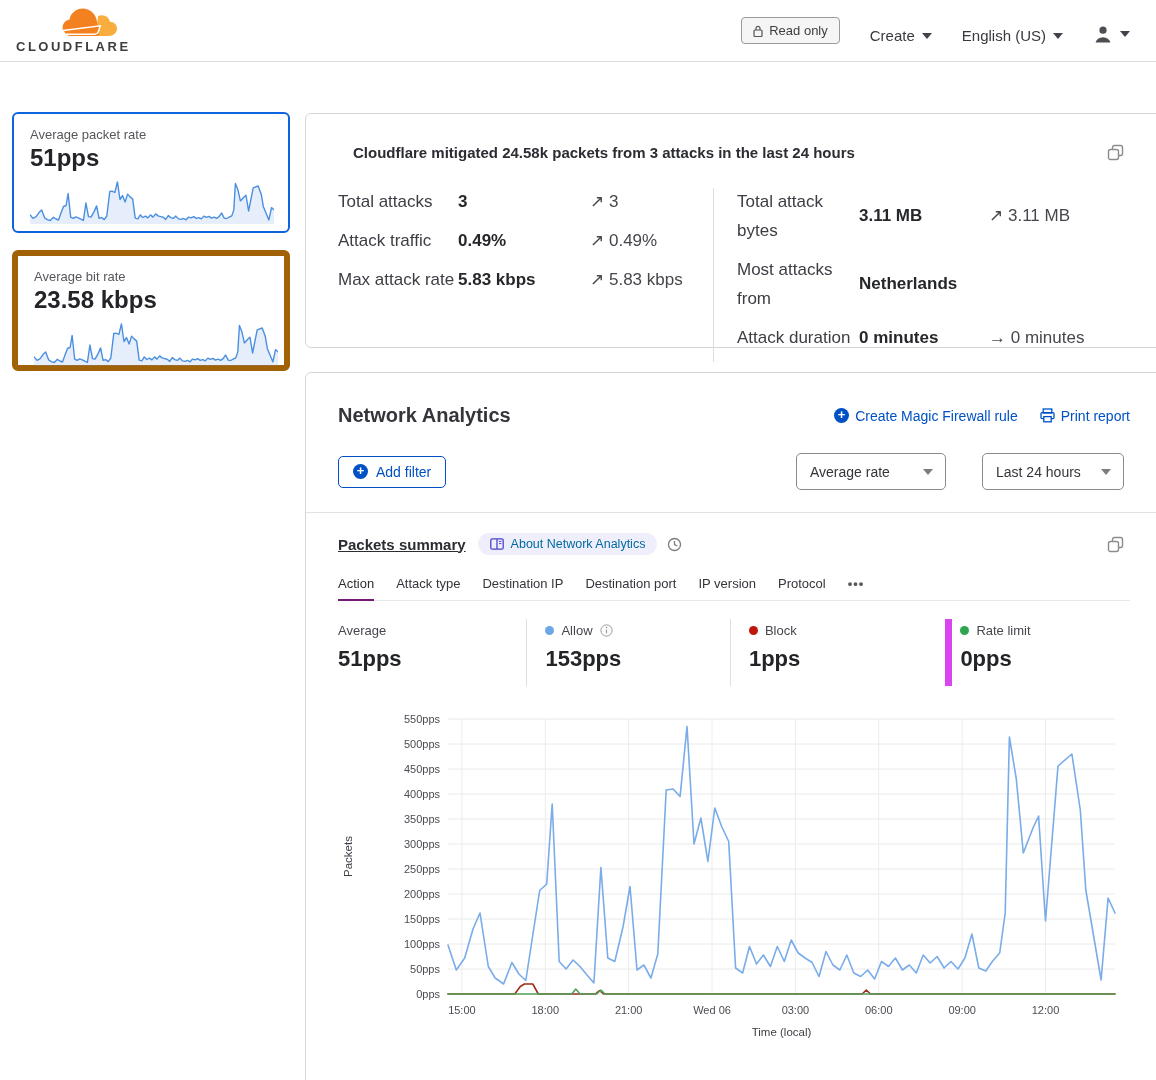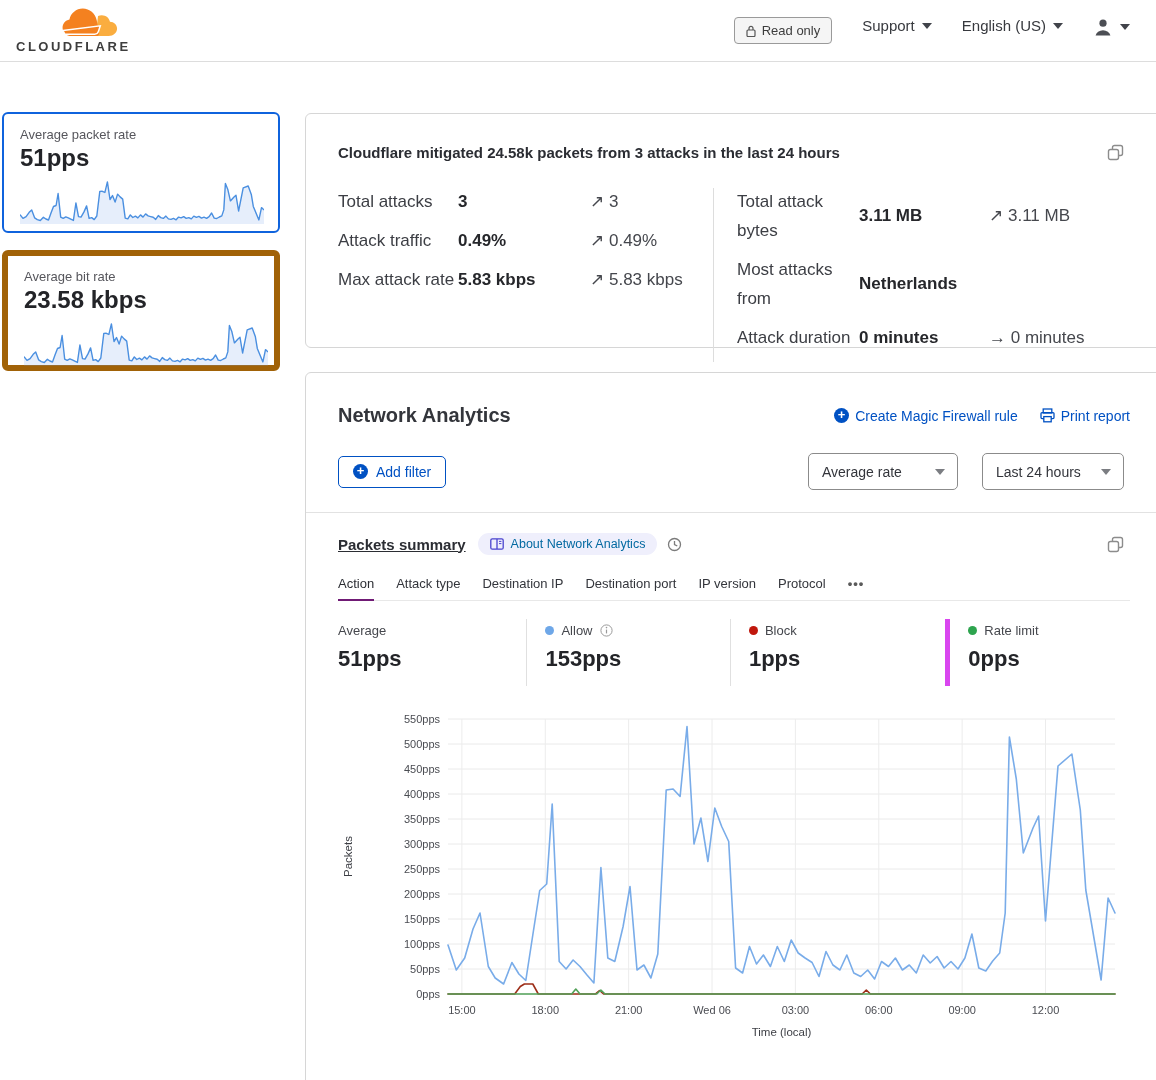--- a/index.html
+++ b/index.html
@@ -5,42 +5,42 @@
   * { margin:0; padding:0; box-sizing:border-box; }
   html,body { width:1156px; height:1080px; overflow:hidden; background:#fff;
     font-family:"Liberation Sans", sans-serif; color:#333; }
 
   
   .header { height:62px; border-bottom:1px solid #ddd; display:flex;
     align-items:center; justify-content:space-between; padding:0 26px 0 16px; }
   .logo { display:flex; flex-direction:column; width:118px; }
   .logo svg.cloud { margin-left:46px; margin-bottom:1px; }
   .logo .brand { font-size:13px; font-weight:bold; letter-spacing:2.5px; color:#3d3d3d; }
-  .header-right { display:flex; align-items:flex-start; gap:30px; }
+  .header-right { display:flex; align-items:flex-end; gap:30px; }
   .readonly-chip { display:flex; align-items:center; gap:6px; border:1px solid #9a9a9a;
     background:#f5f5f5; border-radius:4px; padding:5px 11px; font-size:13px; color:#3d3d3d; }
   .hdr-item { display:flex; align-items:center; gap:7px; font-size:15px; color:#37393e; cursor:pointer; }
   .caret { width:0; height:0; border-left:5px solid transparent; border-right:5px solid transparent;
     border-top:6px solid #41434a; display:inline-block; }
 
   
   .content { position:relative; }
-  .left-col { position:absolute; left:2px; top:50px; width:278px; }
+  .left-col { position:absolute; left:12px; top:50px; width:278px; }
   .metric-card { border:6px solid #a16207; border-radius:6px; background:#fff;
     padding:13px 16px 10px 16px; margin-bottom:17px; height:121px; }
   .metric-card.selected { border:2px solid #0f63dd; }
   .metric-label { font-size:13px; color:#56565c; margin-bottom:2px; }
   .metric-value { font-size:24px; font-weight:bold; color:#232428; margin-bottom:4px; }
 
   .main-col { position:absolute; left:305px; top:51px; width:860px; }
   .card { border:1px solid #d6d6d6; border-radius:6px; background:#fff; }
 
   
   .summary-card { height:235px; padding:30px 34px 0 32px; margin-bottom:24px; }
-  .summary-head { display:flex; justify-content:space-between; align-items:flex-end; }
+  .summary-head { display:flex; justify-content:space-between; align-items:flex-end;margin-left:15px; }
   .summary-title { font-size:15px; font-weight:bold; color:#2b2d33; }
   .stats-wrap { display:flex; margin-top:27px; }
   .stats-col { width:375px; }
   .stats-col.right { width:auto; border-left:1px solid #ddd; padding-left:23px; flex:1; }
   .stat-row { display:flex; font-size:17px; margin-bottom:10px; line-height:1.7;align-items:center; }
   .stat-label { width:120px; color:#3c3e44; }
   .stat-value { width:132px; font-weight:bold; color:#26272b; }
   .stat-change { color:#45474d; }
   .stats-col.right .stat-label { width:122px; }
   .stats-col.right .stat-value { width:130px; }
@@ -50,21 +50,21 @@
   .na-head { display:flex; justify-content:space-between; align-items:center; padding:31px 34px 0 32px; }
   .na-title { font-size:20px; font-weight:600; color:#33353b; }
   .na-links { display:flex; gap:22px; align-items:center; }
   .link { color:#0051c3; font-size:14px; display:flex; align-items:center; gap:6px; cursor:pointer; }
   .plus-circle { width:15px; height:15px; border-radius:50%; background:#0051c3; color:#fff;
     font-size:13px; line-height:14px; text-align:center; font-weight:bold; display:inline-block; }
   .filter-row { display:flex; justify-content:space-between; align-items:center; padding:26px 40px 0 32px; }
   .add-filter-btn { display:flex; align-items:center; gap:8px; border:1px solid #0051c3; color:#0051c3;
     background:#fff; border-radius:5px; padding:7px 14px; font-size:14px; cursor:pointer;
     font-family:"Liberation Sans",sans-serif; }
-  .dd-group { display:flex; gap:24px; }
+  .dd-group { display:flex; gap:36px; }
   .dropdown { display:flex; justify-content:space-between; align-items:center; border:1px solid #8b8b8b;
     border-radius:5px; height:37px; padding:0 12px 0 13px; font-size:14px; color:#33353b; cursor:pointer; }
   .dropdown.w1 { width:150px; } .dropdown.w2 { width:142px; }
   .dd-caret { width:0; height:0; border-left:5px solid transparent; border-right:5px solid transparent;
     border-top:6px solid #7b7d82; }
   .na-divider { border-top:1px solid #e2e2e2; margin-top:22px; }
 
   .ps-section { padding:20px 34px 0 32px; }
   .ps-head { display:flex; align-items:center; }
   .ps-title { font-size:15px; font-weight:bold; color:#2b2d33; margin-right:12px;text-decoration:underline; }
@@ -75,21 +75,21 @@
   .tabs { display:flex; gap:22px; margin-top:21px; border-bottom:1px solid #e8e8e8; font-size:13px; }
   .tab { padding-bottom:8px; color:#33353b; cursor:pointer; }
   .tab.active { color:#2b2d33; border-bottom:2px solid #701a75; margin-bottom:-1px; }
   .tab-more { color:#5a5a5a; letter-spacing:1px; cursor:pointer; padding-bottom:8px; font-weight:bold; }
 
   .legend-stats { display:flex; margin-top:18px; }
   .lg-col { padding:4px 0 14px 0; }
   .lg-col.c1 { width:190px; }
   .lg-col.c2 { width:205px; border-left:1px solid #e0e0e0; padding-left:18px; }
   .lg-col.c3 { width:211px; border-left:1px solid #e0e0e0; padding-left:18px; }
-  .lg-col.c4 { width:186px; border-left:5px solid #d946ef; padding-left:18px;margin-left:6px; }
+  .lg-col.c4 { width:186px; border-left:7px solid #d946ef; padding-left:8px;margin-left:6px; }
   .lg-label { font-size:13px; color:#45474d; display:flex; align-items:center; gap:7px; }
   .dot { width:9px; height:9px; border-radius:50%; display:inline-block; }
   .dot-allow { background:#6ea7e8; } .dot-block { background:#c0170c; } .dot-rate { background:#2da44e; }
   .lg-value { font-size:22px; font-weight:bold; color:#232428; margin-top:8px; }
 
   .chart-wrap { margin:22px 0 0 0; }
   svg text { font-family:"Liberation Sans",sans-serif; }
 </style>
 </head>
 <body>
@@ -105,21 +105,21 @@
   </div>
   <div class="header-right">
     <div class="readonly-chip">
       <svg width="10" height="12" viewBox="0 0 10 12">
         <rect x="1" y="5" width="8" height="6.5" rx="1" fill="none" stroke="#555" stroke-width="1.2"></rect>
         <path d="M3 5 V3.4 a2 2 0 0 1 4 0 V5" fill="none" stroke="#555" stroke-width="1.2"></path>
       </svg>
       <span>Read only</span>
     </div>
     <div class="hdr-item">
-      <span>Support</span>
+      <span>Create</span>
       <span class="caret"></span>
     </div>
     <div class="hdr-item">
       <span>English (US)</span>
       <span class="caret"></span>
     </div>
     <div class="hdr-item">
       <svg width="20" height="20" viewBox="0 0 20 20">
         <circle cx="10" cy="6.2" r="3.6" fill="#4c4e54"></circle>
         <path d="M2.6 18.5 a7.5 6.4 0 0 1 14.8 0 Z" fill="#4c4e54"></path>

